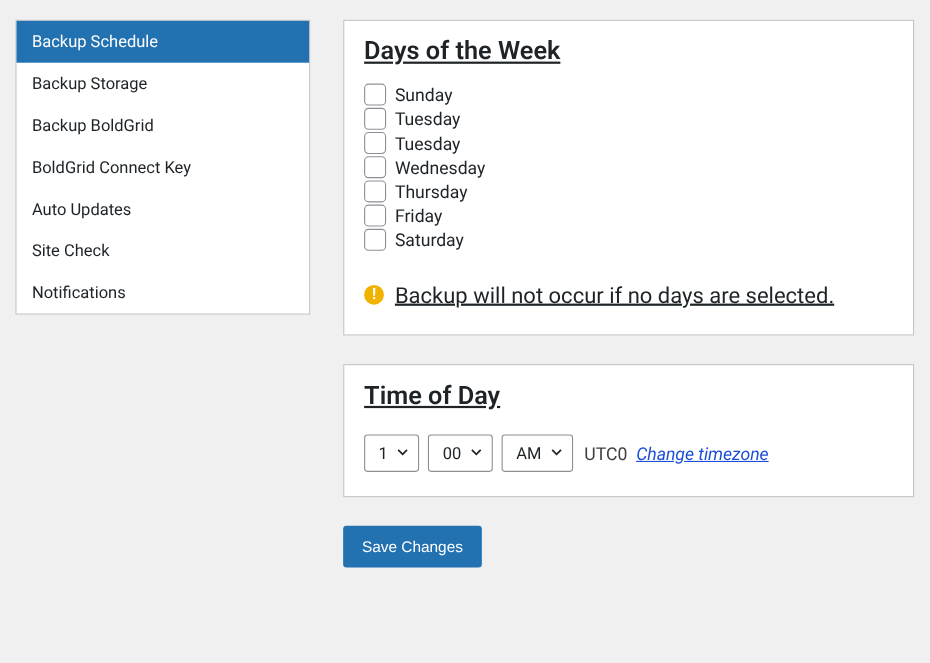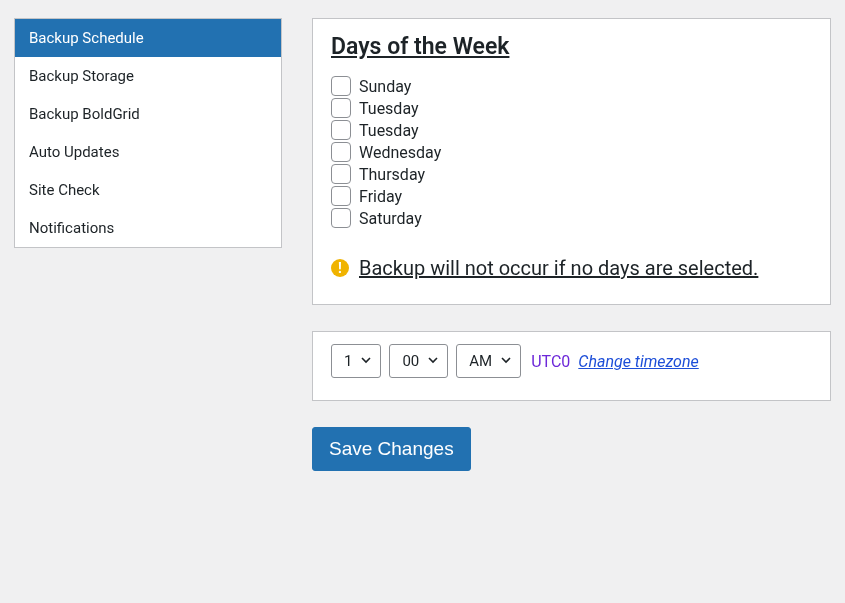--- a/index.html
+++ b/index.html
@@ -117,49 +117,50 @@
   }
   .select-wrap .chev {
     position: absolute;
     right: 8px;
     top: 50%;
     transform: translateY(-50%);
     pointer-events: none;
   }
   .tz-label {
     font-size: 16px;
-    color: #6d28d9;
+    color: #404040;
     margin-left: 2px;
   }
   .tz-link {
     font-size: 16px;
     color: #1d4ed8;
     text-decoration: underline;
     font-style: italic;
     cursor: pointer;
   }
   .save-btn {
     background: #2271b1;
     color: #fff;
     border: 1px solid #2271b1;
     border-radius: 3px;
     padding: 10px 16px;
-    font-size: 19px;
+    font-size: 14px;
     cursor: pointer;
   }
 </style>
 </head>
 <body>
 
 <div class="wrap">
 
   <div class="sidebar">
     <div class="sidebar-item active"><span>Backup Schedule</span></div>
     <div class="sidebar-item"><span>Backup Storage</span></div>
     <div class="sidebar-item"><span>Backup BoldGrid</span></div>
+    <div class="sidebar-item"><span>BoldGrid Connect Key</span></div>
     <div class="sidebar-item"><span>Auto Updates</span></div>
     <div class="sidebar-item"><span>Site Check</span></div>
     <div class="sidebar-item"><span>Notifications</span></div>
   </div>
 
   <div class="main">
 
     <div class="panel">
       <div class="panel-header">Days of the Week</div>
       <div class="panel-body">
@@ -193,20 +194,21 @@
         </div>
 
         <div class="warning-row">
           <div class="warning-icon">!</div>
           <span class="warning-text">Backup will not occur if no days are selected.</span>
         </div>
       </div>
     </div>
 
     <div class="panel">
+      <div class="panel-header">Time of Day</div>
       <div class="panel-body">
         <div class="time-row">
           <div class="select-wrap">
             <span>1</span>
             <span class="chev">
               <svg width="12" height="12" viewBox="0 0 12 12">
                   <path d="M2 4 L6 8 L10 4" fill="none" stroke="#1d2327" stroke-width="1.6"></path>
                 </svg>
             </span>
           </div>

